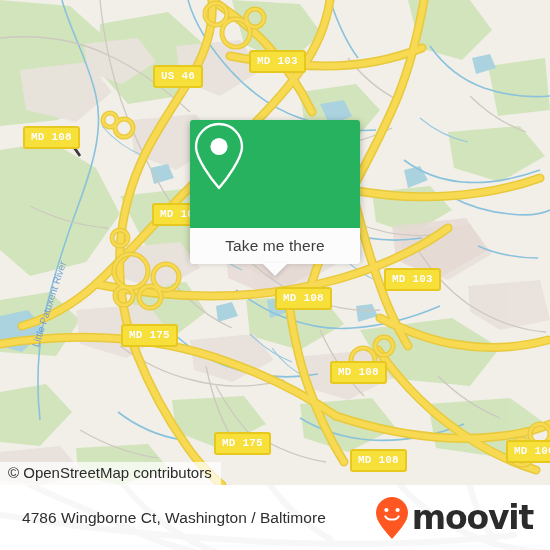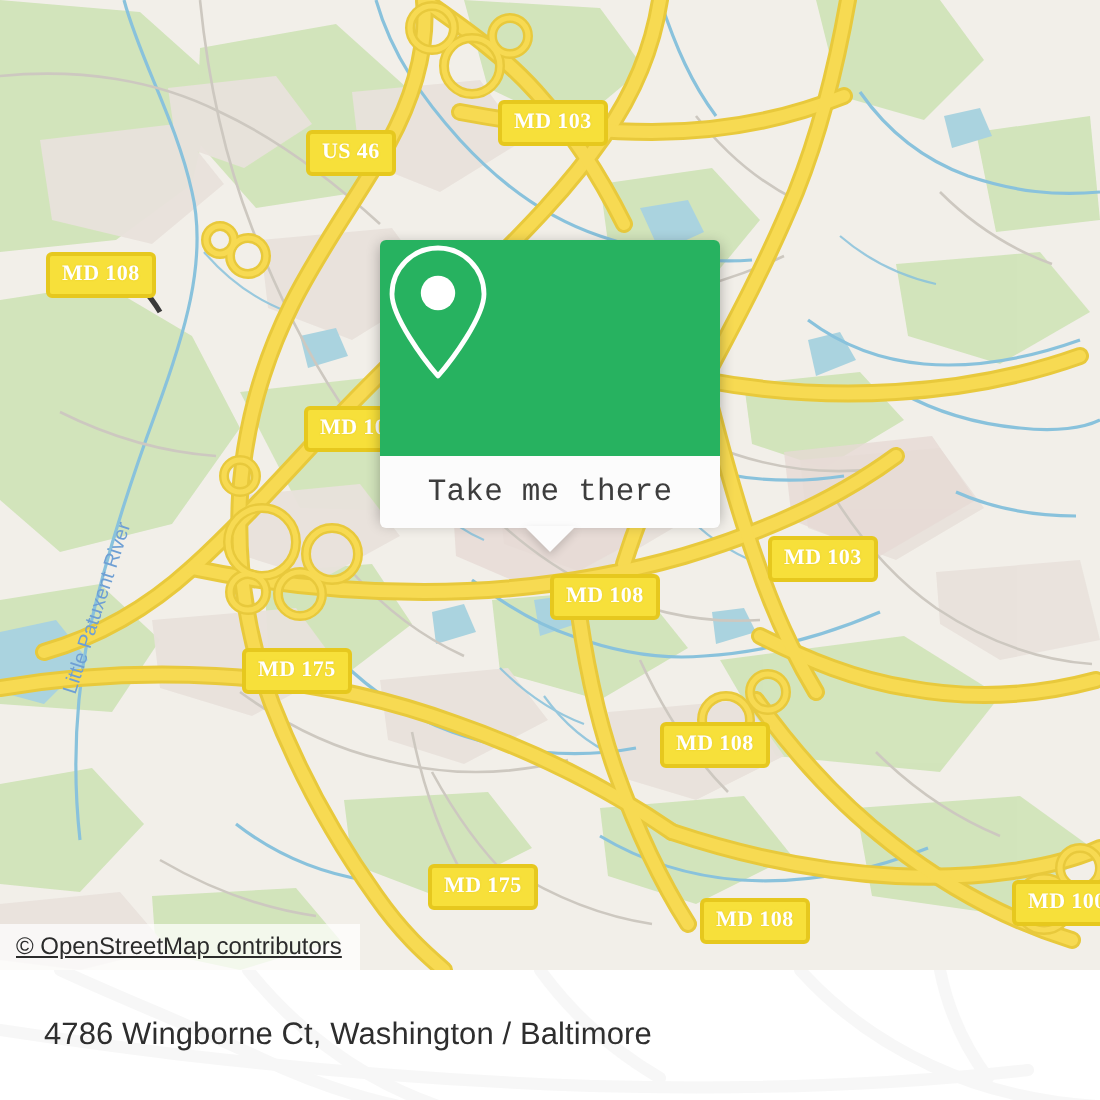--- a/index.html
+++ b/index.html
@@ -20,21 +20,21 @@
   }
   #map svg { position: absolute; left: 0; top: 0; display: block; }
 
   
   .shield {
     position: absolute;
     background: #f7e03a;
     border: 2px solid #e6c81e;
     border-radius: 3px;
     color: #ffffff;
-    font-family: Liberation Serif, serif;
+    font-family: Liberation Mono, monospace;
     font-size: 11px;
     font-weight: bold;
     letter-spacing: .2px;
     line-height: 16px;
     padding: 1px 6px 2px 6px;
     white-space: nowrap;
     text-shadow: 0 0 1px rgba(230,200,30,.7);
   }
 
   
@@ -46,25 +46,24 @@
     white-space: nowrap;
     transform-origin: left top;
   }
 
   
   #attribution {
     position: absolute;
     left: 0; bottom: 0;
     background: rgba(255,255,255,.72);
     color: #2b2b2b;
-    font-size: 12px;
+    font-size: 15px;
     line-height: 20px;
     padding: 1px 9px 2px 8px;
     white-space: nowrap;
-    text-decoration: underline;
   }
 
   
   #popup {
     position: absolute;
     left: 190px; top: 120px;
     width: 170px; height: 140px;
     border-radius: 3px;
     box-shadow: 0 2px 7px rgba(0,0,0,.30);
     overflow: visible;
@@ -81,21 +80,20 @@
     position: absolute; left:0; top:108px;
     width: 170px; height: 36px;
     background: #fcfcfc;
     border-radius: 0 0 3px 3px;
     display: flex; align-items: center; justify-content: center;
   }
   #popup-label {
     color: #3d3d3d;
     font-size: 15.5px;
     letter-spacing: .1px;
-    font-family: Liberation Mono, monospace;
   }
   #popup-tail {
     position: absolute;
     left: 72px; top: 143px;
     width: 0; height: 0;
     border-left: 13px solid transparent;
     border-right: 13px solid transparent;
     border-top: 13px solid #fcfcfc;
     filter: drop-shadow(0 2px 2px rgba(0,0,0,.16));
   }
@@ -355,15 +353,24 @@
       <g stroke="#f0f0f0" fill="none" stroke-width="6" stroke-linecap="round">
         <path d="M30 0 C60 14 96 28 130 44 C160 58 186 66 210 70"></path>
         <path d="M124 0 C140 20 160 38 184 52 C208 66 234 74 260 78"></path>
         <path d="M270 0 C286 22 306 40 330 54"></path>
         <path d="M400 0 C418 20 440 36 466 48 C492 60 520 66 548 68"></path>
         <path d="M0 30 C40 36 82 42 124 46 C180 52 238 56 296 58 C370 60 444 58 514 50"></path>
         <path d="M470 0 C474 20 482 38 494 54"></path>
       </g>
     </svg>
     <div id="footer-title">4786 Wingborne Ct, Washington / Baltimore</div>
+    <div id="brand">
+      <svg width="34" height="44" viewBox="0 0 34 44">
+        <path d="M17 1 C8.2 1 1 8.2 1 17 C1 26 11 36 17 43 C23 36 33 26 33 17 C33 8.2 25.8 1 17 1 Z" fill="#ff5722"></path>
+        <circle cx="11.4" cy="14" r="2.1" fill="#ffffff"></circle>
+        <circle cx="22.6" cy="14" r="2.1" fill="#ffffff"></circle>
+        <path d="M10.4 20.4 C12.6 24.6 21.4 24.6 23.6 20.4" fill="none" stroke="#ffffff" stroke-width="2.1" stroke-linecap="round"></path>
+      </svg>
+      <span id="brand-word">moovit</span>
+    </div>
   </div>
 
 </div>
 
 </body></html>

